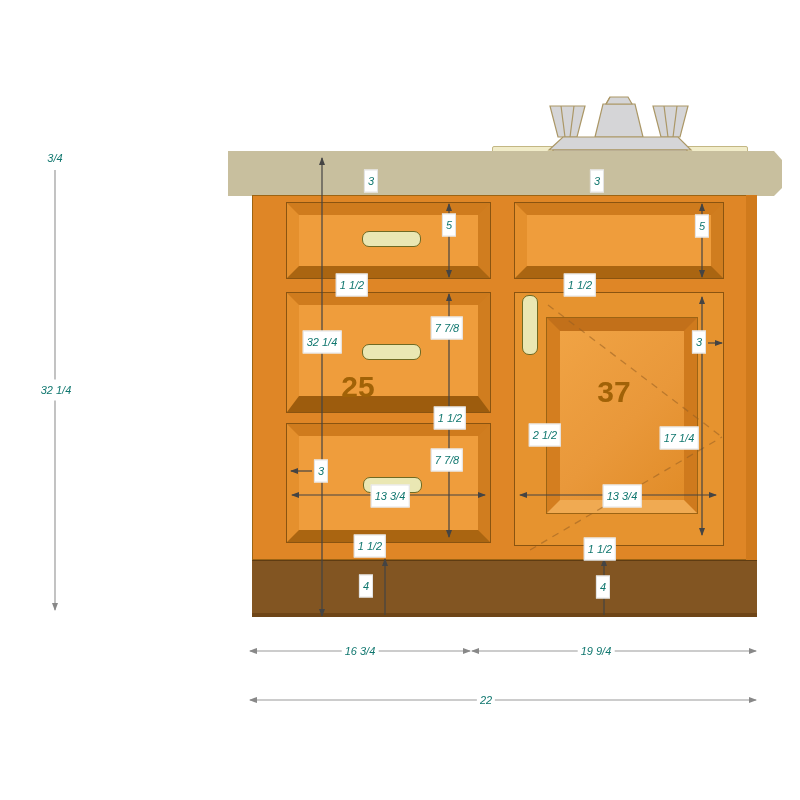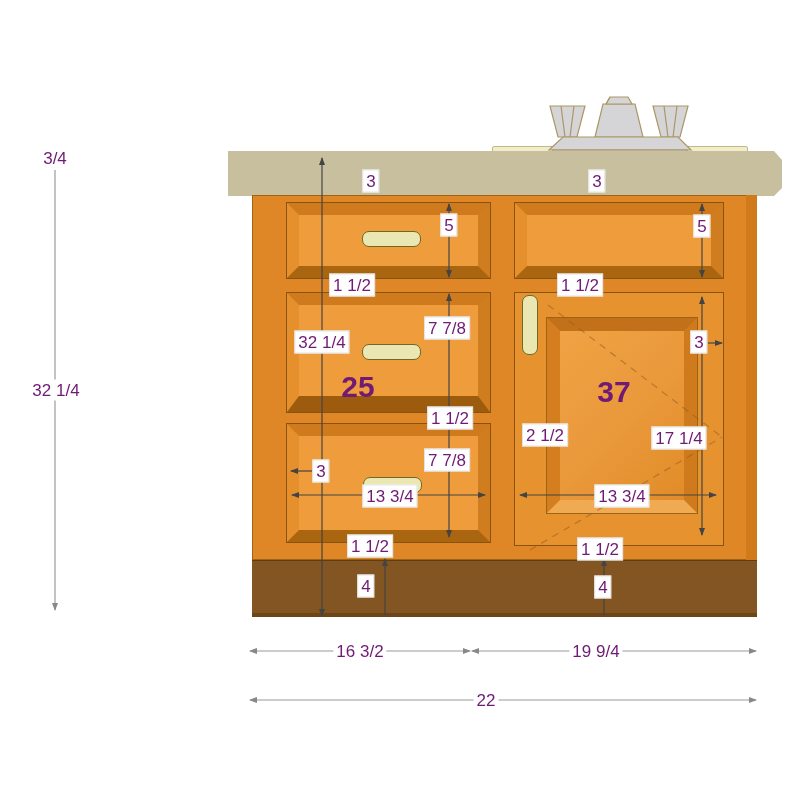--- a/index.html
+++ b/index.html
@@ -24,25 +24,25 @@
         outline:1px solid #8a5410;box-sizing:border-box;}
   #door-panel{position:absolute;left:32px;top:25px;width:150px;height:195px;box-sizing:border-box;
         border-style:solid;border-width:13px;
         border-top-color:#c2701a;border-left-color:#d47e1f;border-right-color:#cf7a1d;
         border-bottom-color:#f0aa52;
         background:linear-gradient(135deg,#f0a344 0%,#e9983a 55%,#e18c28 100%);
         outline:1px solid #9c6414;}
   .handle{position:absolute;background:#eae7b3;border:1px solid #6f6a23;border-radius:7px;}
   
   .dim-label{position:absolute;transform:translate(-50%,-50%);background:#ffffff;
-             color:#701a75;font-size:17px;line-height:21px;padding:0 3px;white-space:nowrap;
-             border:1px solid #e2e2e2;}
+             color:#0f766e;font-size:11px;line-height:21px;padding:0 3px;white-space:nowrap;
+             border:1px solid #e2e2e2;font-style:italic;}
   .dim-label.plain{border:none;background:#ffffff;}
   .unit-label{position:absolute;transform:translate(-50%,-50%);background:transparent;
-              color:#701a75;font-size:30px;font-weight:bold;white-space:nowrap;}
+              color:#a16207;font-size:30px;font-weight:bold;white-space:nowrap;}
   #dim-svg{left:0;top:0;pointer-events:none;}
   #faucet-svg{left:540px;top:94px;pointer-events:none;}
 </style>
 </head>
 <body>
 
 <div id="stage">
 
   <div class="abs" id="sink-deck"></div>
 
@@ -146,17 +146,17 @@
   <div class="dim-label" style="left:699px;top:342px;">3</div>
   <div class="dim-label" style="left:545px;top:435px;">2 1/2</div>
   <div class="dim-label" style="left:679px;top:438px;">17 1/4</div>
   <div class="dim-label" style="left:321px;top:471px;">3</div>
   <div class="dim-label" style="left:390px;top:496px;">13 3/4</div>
   <div class="dim-label" style="left:622px;top:496px;">13 3/4</div>
   <div class="dim-label" style="left:370px;top:546px;">1 1/2</div>
   <div class="dim-label" style="left:600px;top:549px;">1 1/2</div>
   <div class="dim-label" style="left:366px;top:586px;">4</div>
   <div class="dim-label" style="left:603px;top:587px;">4</div>
-  <div class="dim-label plain" style="left:360px;top:651px;">16 3/2</div>
+  <div class="dim-label plain" style="left:360px;top:651px;">16 3/4</div>
   <div class="dim-label plain" style="left:596px;top:651px;">19 9/4</div>
   <div class="dim-label plain" style="left:486px;top:700px;">22</div>
 
 </div>
 
 </body></html>

